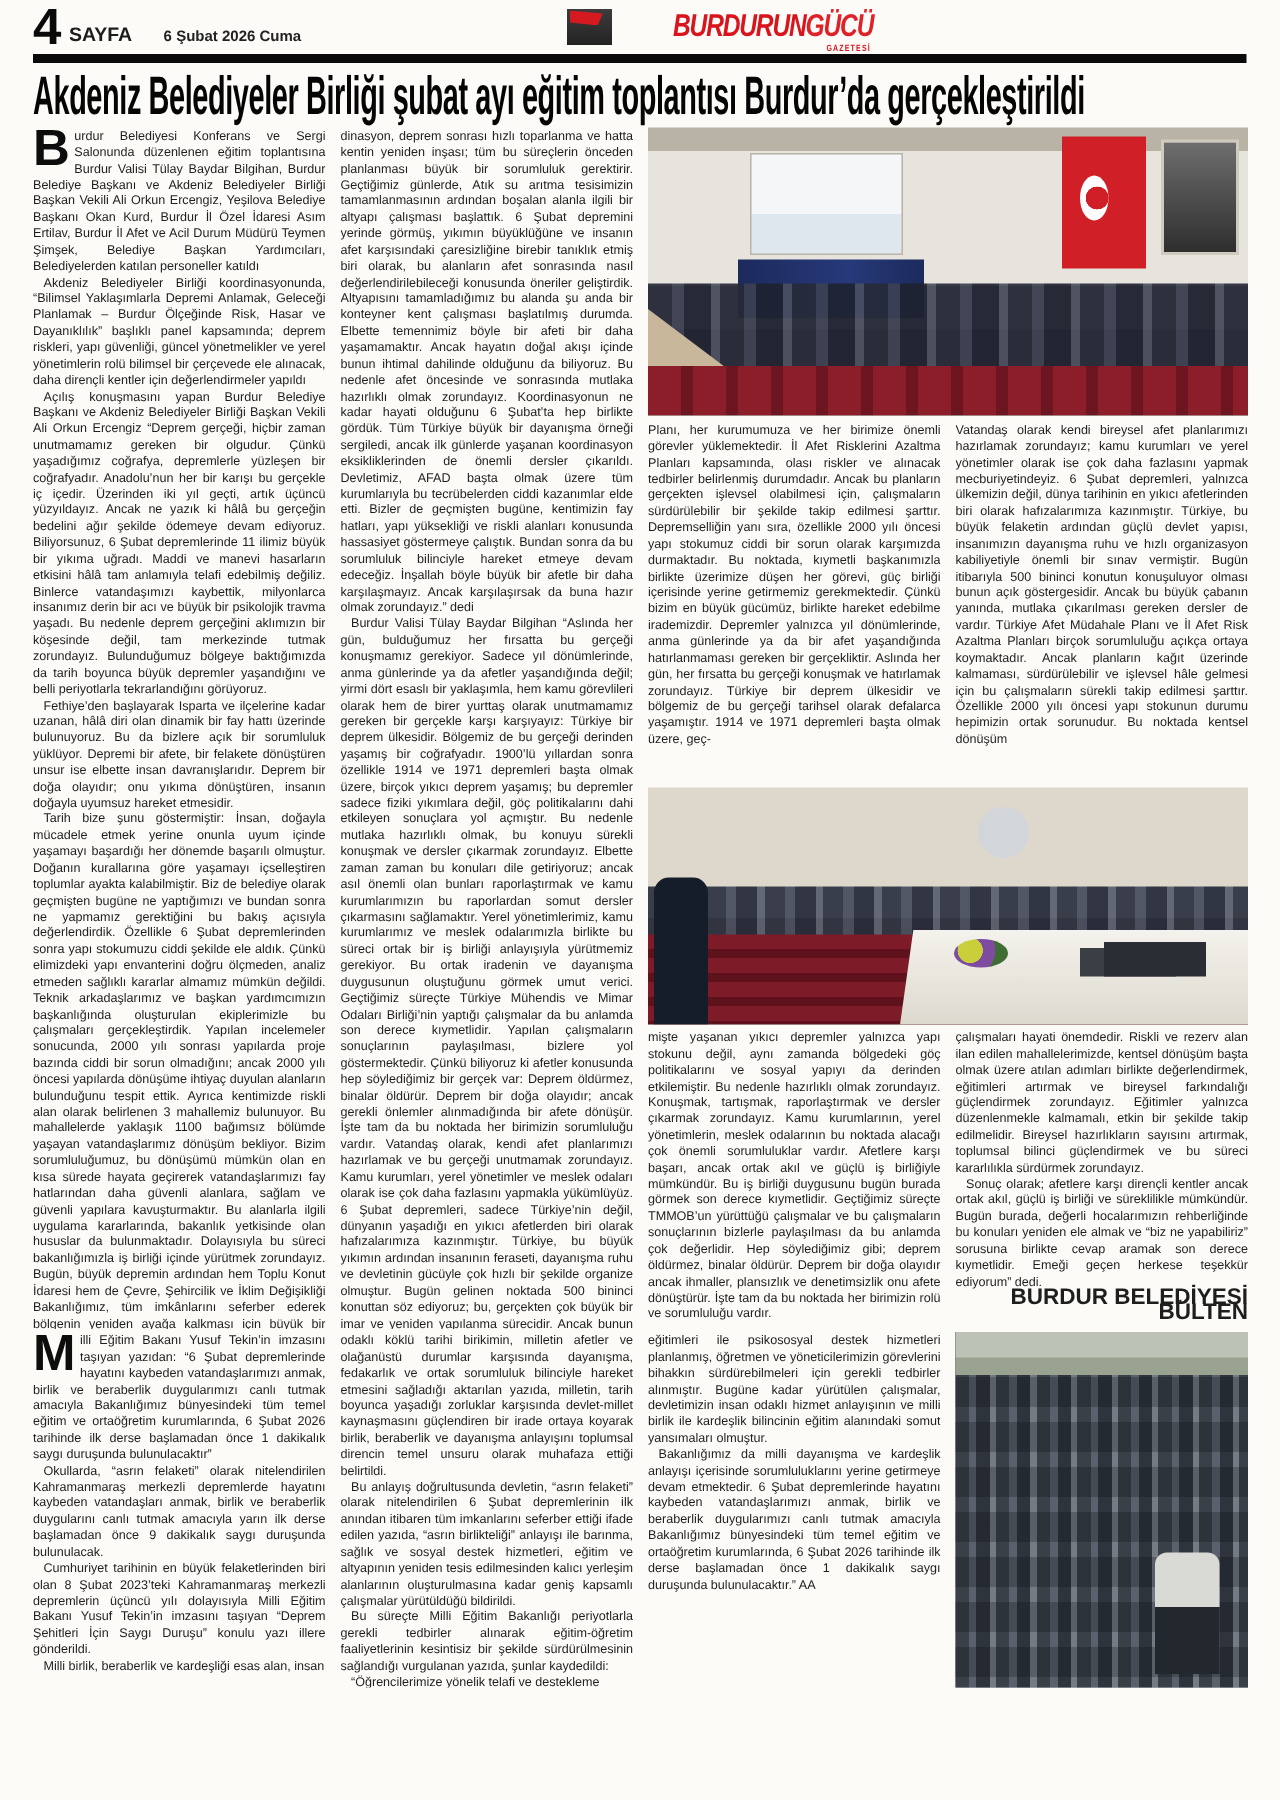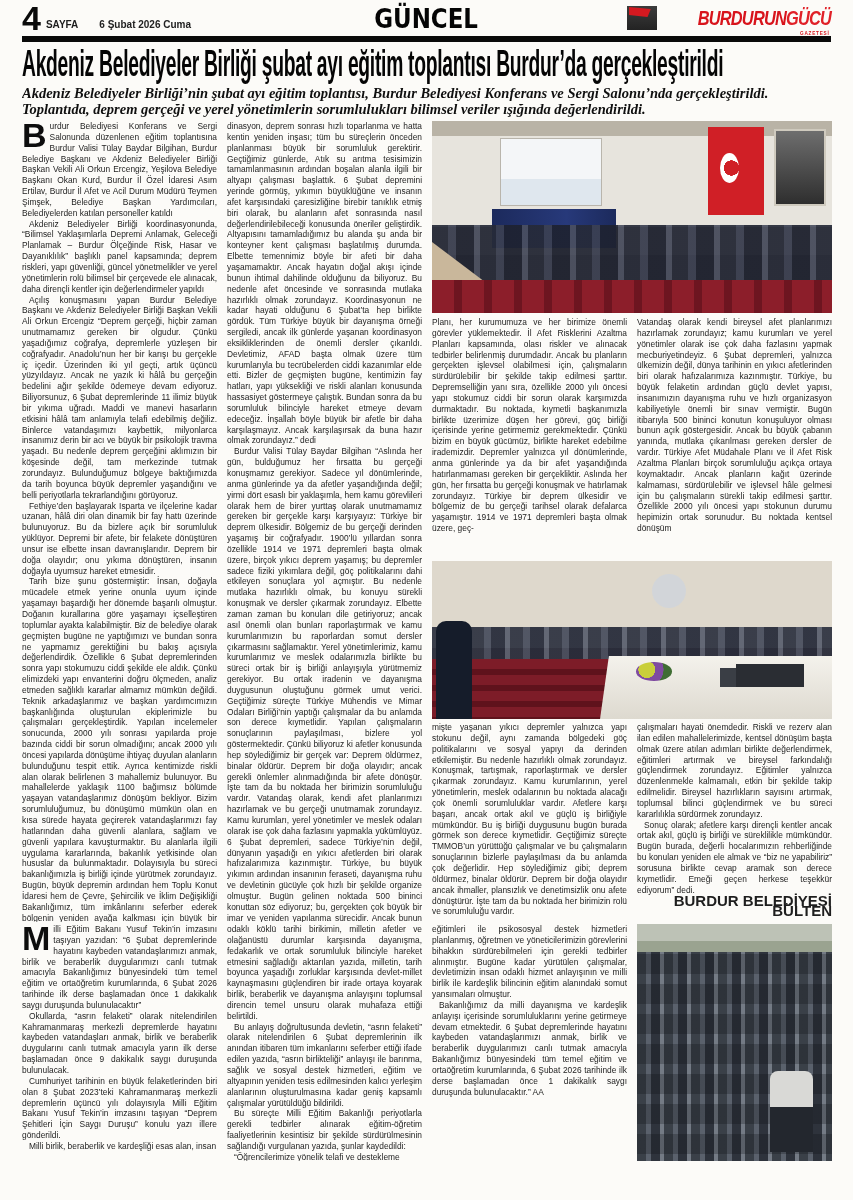--- a/index.html
+++ b/index.html
@@ -6,21 +6,21 @@
   .page{
     width:853px;height:1200px;box-sizing:border-box;
     margin:0 auto;padding:2px 22px 0 22px;
     background:#fcfbf8;color:#1c1c1c;overflow:hidden;position:relative;
     font-family:"Liberation Sans",sans-serif;
   }
   
   .masthead{height:32px;display:flex;align-items:center;}
   .mh-left{display:flex;align-items:flex-end;gap:5px;width:280px;}
   .pagenum{font-size:34px;font-weight:bold;line-height:28px;color:#0a0a0a;}
-  .pagelabel{font-size:10px;font-weight:bold;padding-bottom:2px;}
+  .pagelabel{font-size:13px;font-weight:bold;padding-bottom:2px;}
   .pagedate{font-size:10px;font-weight:bold;padding-bottom:2px;margin-left:16px;color:#222;}
   .mh-center{flex:1;text-align:center;}
   .section-title{display:inline-block;font-family:"DejaVu Sans",sans-serif;font-weight:bold;
     font-size:27px;letter-spacing:0px;transform:scaleX(.85);transform-origin:50% 50%;color:#050505;}
   .brand{width:280px;display:flex;align-items:center;justify-content:flex-end;gap:3px;}
   .brand-img{width:30px;height:24px;position:relative;background:linear-gradient(180deg,#3c3c3c 0%,#232323 100%);flex:0 0 auto;}
   .brand-img:before{content:"";position:absolute;left:2px;top:1px;width:22px;height:10px;
     background:#d41920;clip-path:polygon(0 0,100% 20%,85% 100%,0 80%);}
   .brand-text{position:relative;display:inline-block;transform:scaleX(.78);transform-origin:100% 50%;white-space:nowrap;}
   .brand-name{font-style:italic;font-weight:bold;font-size:21px;color:#d8141c;letter-spacing:-1px;}
@@ -88,39 +88,35 @@
 <body>
 
 <div class="page">
 
   <header class="masthead">
     <div class="mh-left">
       <span class="pagenum">4</span>
       <span class="pagelabel">SAYFA</span>
       <span class="pagedate">6 Şubat 2026 Cuma</span>
     </div>
-    <div class="mh-center">
-      <span class="section-title">GÜNCEL</span>
-    </div>
     <div class="brand">
       <span class="brand-img"></span>
       <span class="brand-text">
         <span class="brand-name">BURDURUN</span><span class="brand-name2">GÜCÜ</span>
         <span class="brand-sub">GAZETESİ</span>
       </span>
     </div>
   </header>
 
   <div class="rule"></div>
 
   <section>
     <div class="h1wrap">
       <span class="h-cond">Akdeniz Belediyeler Birliği şubat ayı eğitim toplantısı Burdur’da gerçekleştirildi</span>
     </div>
-    <p class="deck">Akdeniz Belediyeler Birliği’nin şubat ayı eğitim toplantısı, Burdur Belediyesi Konferans ve Sergi Salonu’nda gerçekleştirildi. Toplantıda, deprem gerçeği ve yerel yönetimlerin sorumlulukları bilimsel veriler ışığında değerlendirildi.</p>
 
     <div class="a1body">
 
       <div class="ncol">
         <p class="first"><span class="dropcap">B</span><span>urdur Belediyesi Konferans ve Sergi Salonunda düzenlenen eğitim toplantısına Burdur Valisi Tülay Baydar Bilgihan, Burdur Belediye Başkanı ve Akdeniz Belediyeler Birliği Başkan Vekili Ali Orkun Ercengiz, Yeşilova Belediye Başkanı Okan Kurd, Burdur İl Özel İdaresi Asım Ertilav, Burdur İl Afet ve Acil Durum Müdürü Teymen Şimşek, Belediye Başkan Yardımcıları, Belediyelerden katılan personeller katıldı</span></p>
         <p>Akdeniz Belediyeler Birliği koordinasyonunda, “Bilimsel Yaklaşımlarla Depremi Anlamak, Geleceği Planlamak – Burdur Ölçeğinde Risk, Hasar ve Dayanıklılık” başlıklı panel kapsamında; deprem riskleri, yapı güvenliği, güncel yönetmelikler ve yerel yönetimlerin rolü bilimsel bir çerçevede ele alınacak, daha dirençli kentler için değerlendirmeler yapıldı</p>
         <p>Açılış konuşmasını yapan Burdur Belediye Başkanı ve Akdeniz Belediyeler Birliği Başkan Vekili Ali Orkun Ercengiz “Deprem gerçeği, hiçbir zaman unutmamamız gereken bir olgudur. Çünkü yaşadığımız coğrafya, depremlerle yüzleşen bir coğrafyadır. Anadolu’nun her bir karışı bu gerçekle iç içedir. Üzerinden iki yıl geçti, artık üçüncü yüzyıldayız. Ancak ne yazık ki hâlâ bu gerçeğin bedelini ağır şekilde ödemeye devam ediyoruz. Biliyorsunuz, 6 Şubat depremlerinde 11 ilimiz büyük bir yıkıma uğradı. Maddi ve manevi hasarların etkisini hâlâ tam anlamıyla telafi edebilmiş değiliz. Binlerce vatandaşımızı kaybettik, milyonlarca insanımız derin bir acı ve büyük bir psikolojik travma yaşadı. Bu nedenle deprem gerçeğini aklımızın bir köşesinde değil, tam merkezinde tutmak zorundayız. Bulunduğumuz bölgeye baktığımızda da tarih boyunca büyük depremler yaşandığını ve belli periyotlarla tekrarlandığını görüyoruz.</p>
         <p>Fethiye’den başlayarak Isparta ve ilçelerine kadar uzanan, hâlâ diri olan dinamik bir fay hattı üzerinde bulunuyoruz. Bu da bizlere açık bir sorumluluk yüklüyor. Depremi bir afete, bir felakete dönüştüren unsur ise elbette insan davranışlarıdır. Deprem bir doğa olayıdır; onu yıkıma dönüştüren, insanın doğayla uyumsuz hareket etmesidir.</p>
         <p>Tarih bize şunu göstermiştir: İnsan, doğayla mücadele etmek yerine onunla uyum içinde yaşamayı başardığı her dönemde başarılı olmuştur. Doğanın kurallarına göre yaşamayı içselleştiren toplumlar ayakta kalabilmiştir. Biz de belediye olarak geçmişten bugüne ne yaptığımızı ve bundan sonra ne yapmamız gerektiğini bu bakış açısıyla değerlendirdik. Özellikle 6 Şubat depremlerinden sonra yapı stokumuzu ciddi şekilde ele aldık. Çünkü elimizdeki yapı envanterini doğru ölçmeden, analiz etmeden sağlıklı kararlar almamız mümkün değildi. Teknik arkadaşlarımız ve başkan yardımcımızın başkanlığında oluşturulan ekiplerimizle bu çalışmaları gerçekleştirdik. Yapılan incelemeler sonucunda, 2000 yılı sonrası yapılarda proje bazında ciddi bir sorun olmadığını; ancak 2000 yılı öncesi yapılarda dönüşüme ihtiyaç duyulan alanların bulunduğunu tespit ettik. Ayrıca kentimizde riskli alan olarak belirlenen 3 mahallemiz bulunuyor. Bu mahallelerde yaklaşık 1100 bağımsız bölümde yaşayan vatandaşlarımız dönüşüm bekliyor. Bizim sorumluluğumuz, bu dönüşümü mümkün olan en kısa sürede hayata geçirerek vatandaşlarımızı fay hatlarından daha güvenli alanlara, sağlam ve güvenli yapılara kavuşturmaktır. Bu alanlarla ilgili uygulama kararlarında, bakanlık yetkisinde olan hususlar da bulunmaktadır. Dolayısıyla bu süreci bakanlığımızla iş birliği içinde yürütmek zorundayız. Bugün, büyük depremin ardından hem Toplu Konut İdaresi hem de Çevre, Şehircilik ve İklim Değişikliği Bakanlığımız, tüm imkânlarını seferber ederek bölgenin yeniden ayağa kalkması için büyük bir gayret göstermektedir. Depremi yalnızca “olduğu an” ile sınırlı düşünmemek gerekir.</p>
 

